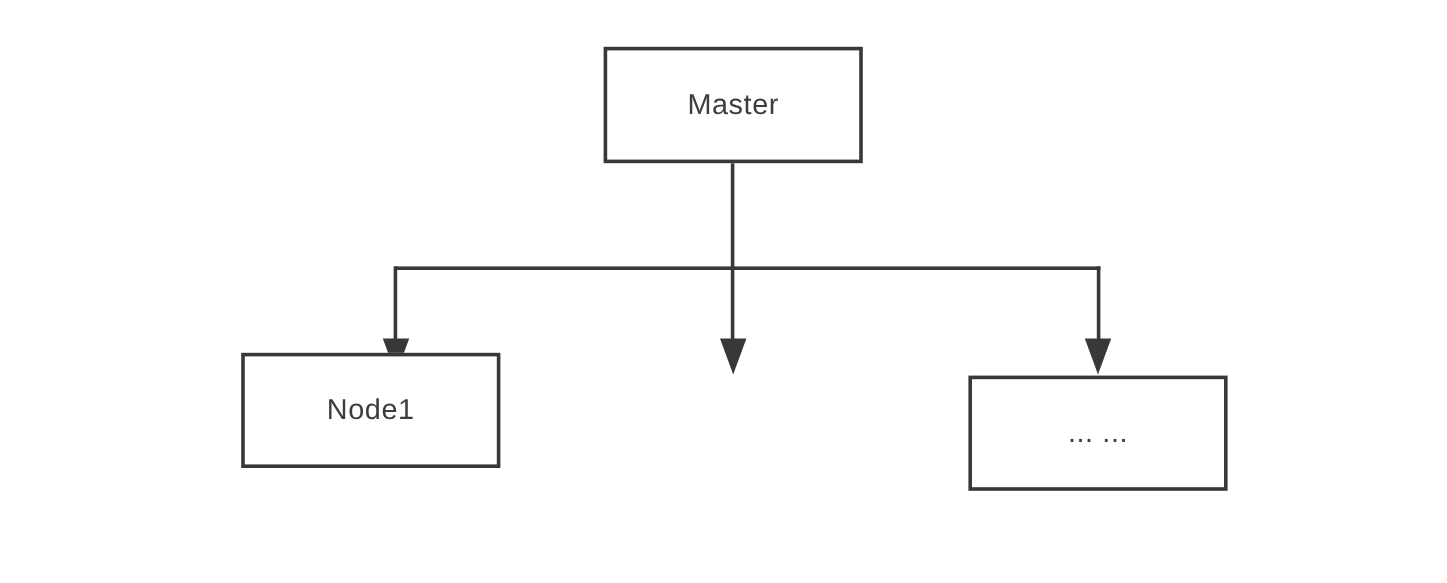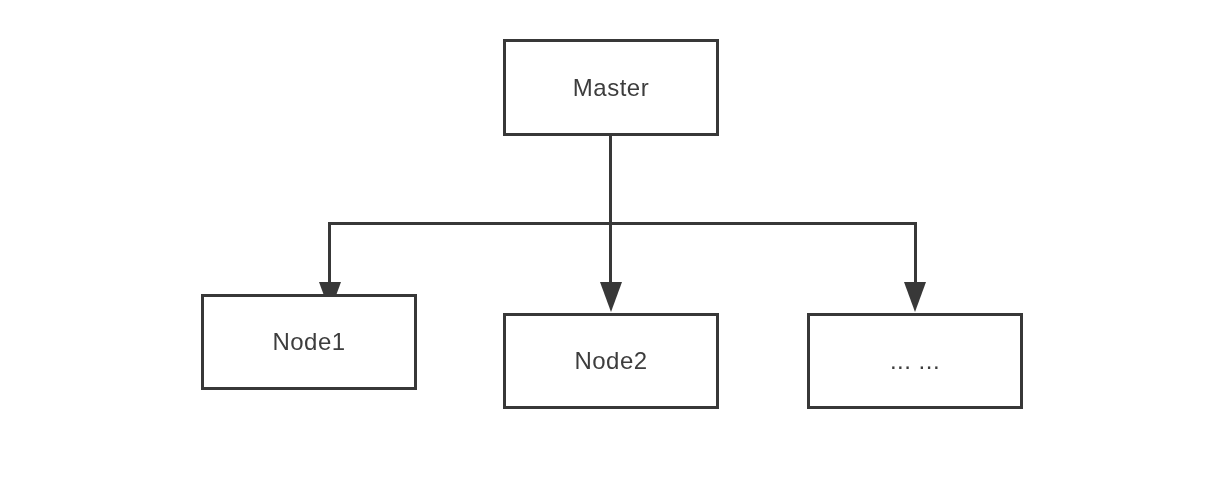--- a/index.html
+++ b/index.html
@@ -72,21 +72,18 @@
   <div class="arrow-head" id="arrow-node3"></div>
 
   <div class="node-box" id="master-box">
     <span>Master</span>
   </div>
 
   <div class="node-box" id="node1-box">
     <span>Node1</span>
   </div>
 
-  <div class="node-box" id="node2-box">
-    <span>Node2</span>
-  </div>
 
   <div class="node-box" id="node3-box">
     <span>... ...</span>
   </div>
 
 </div>
 
 </body></html>

